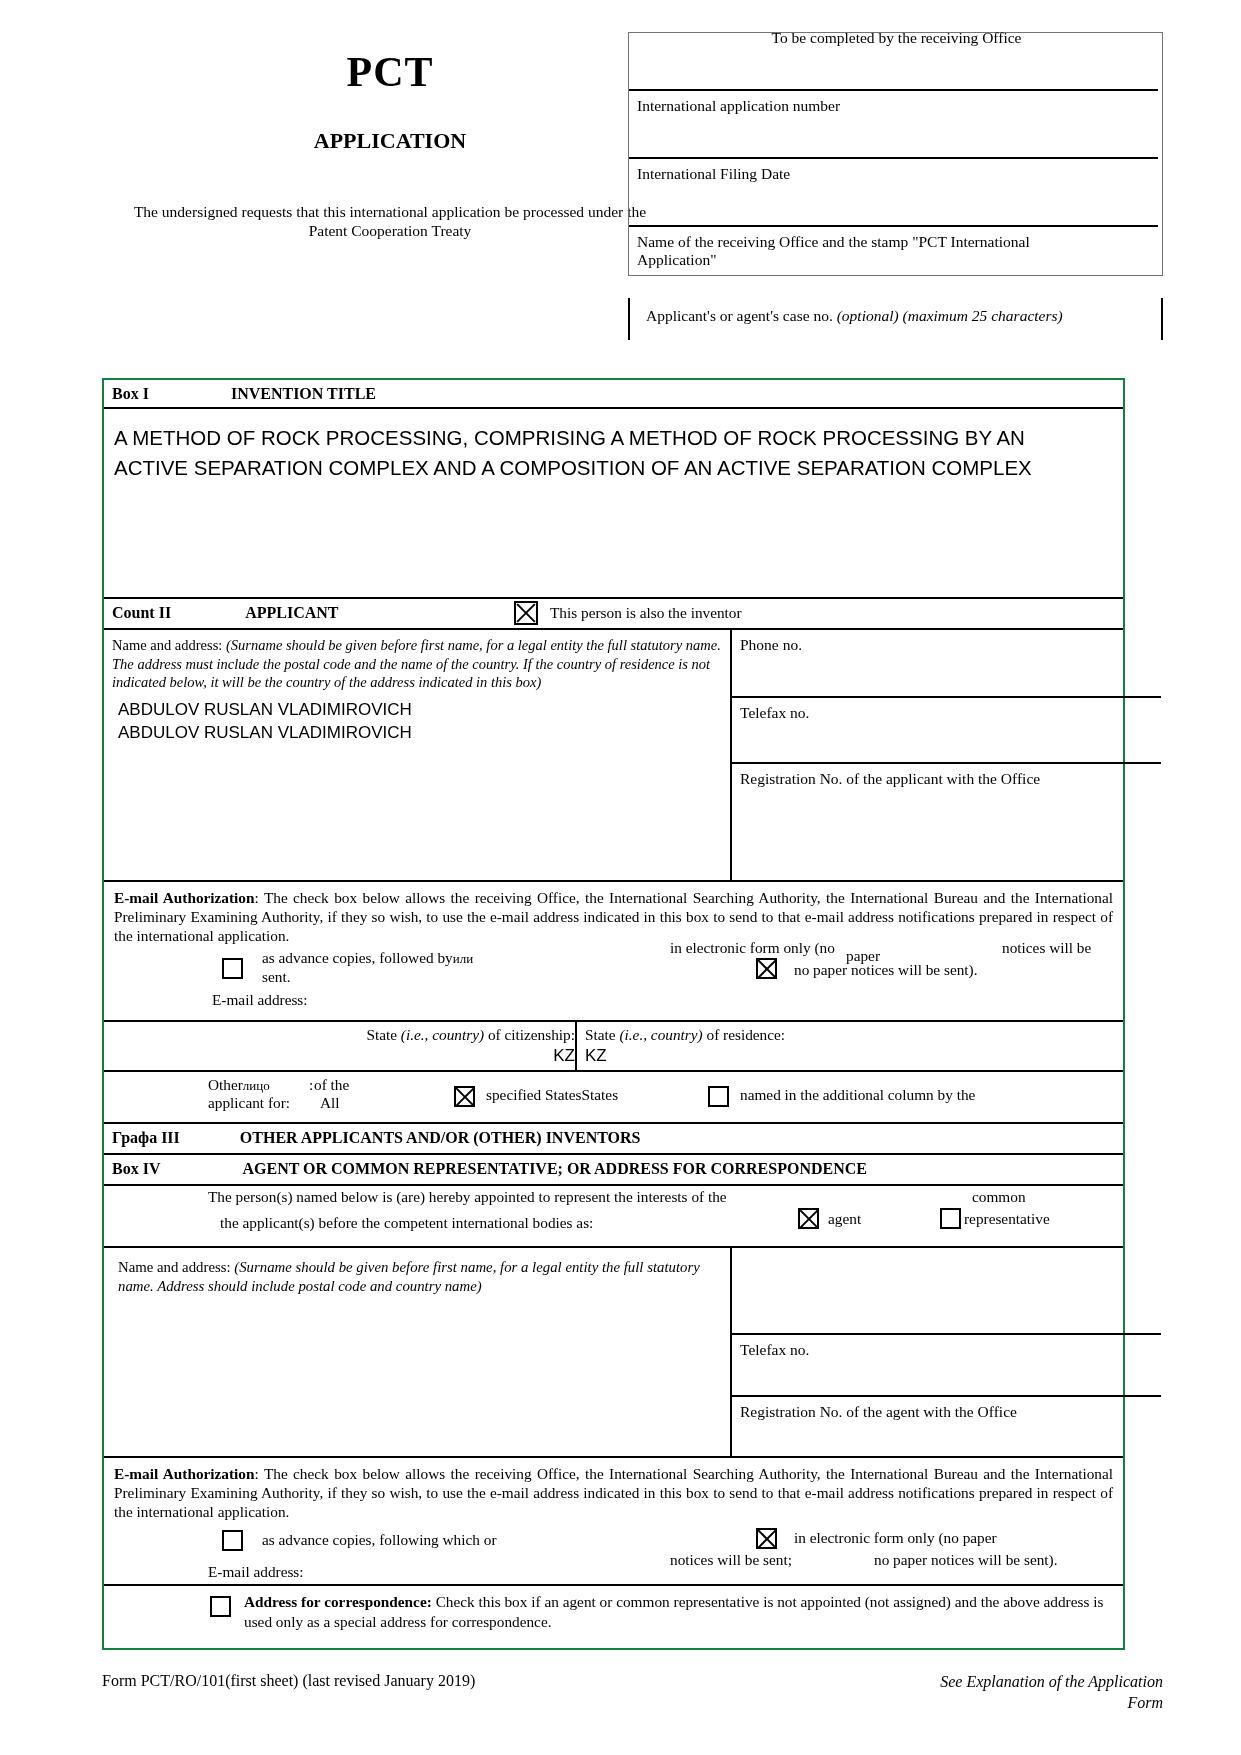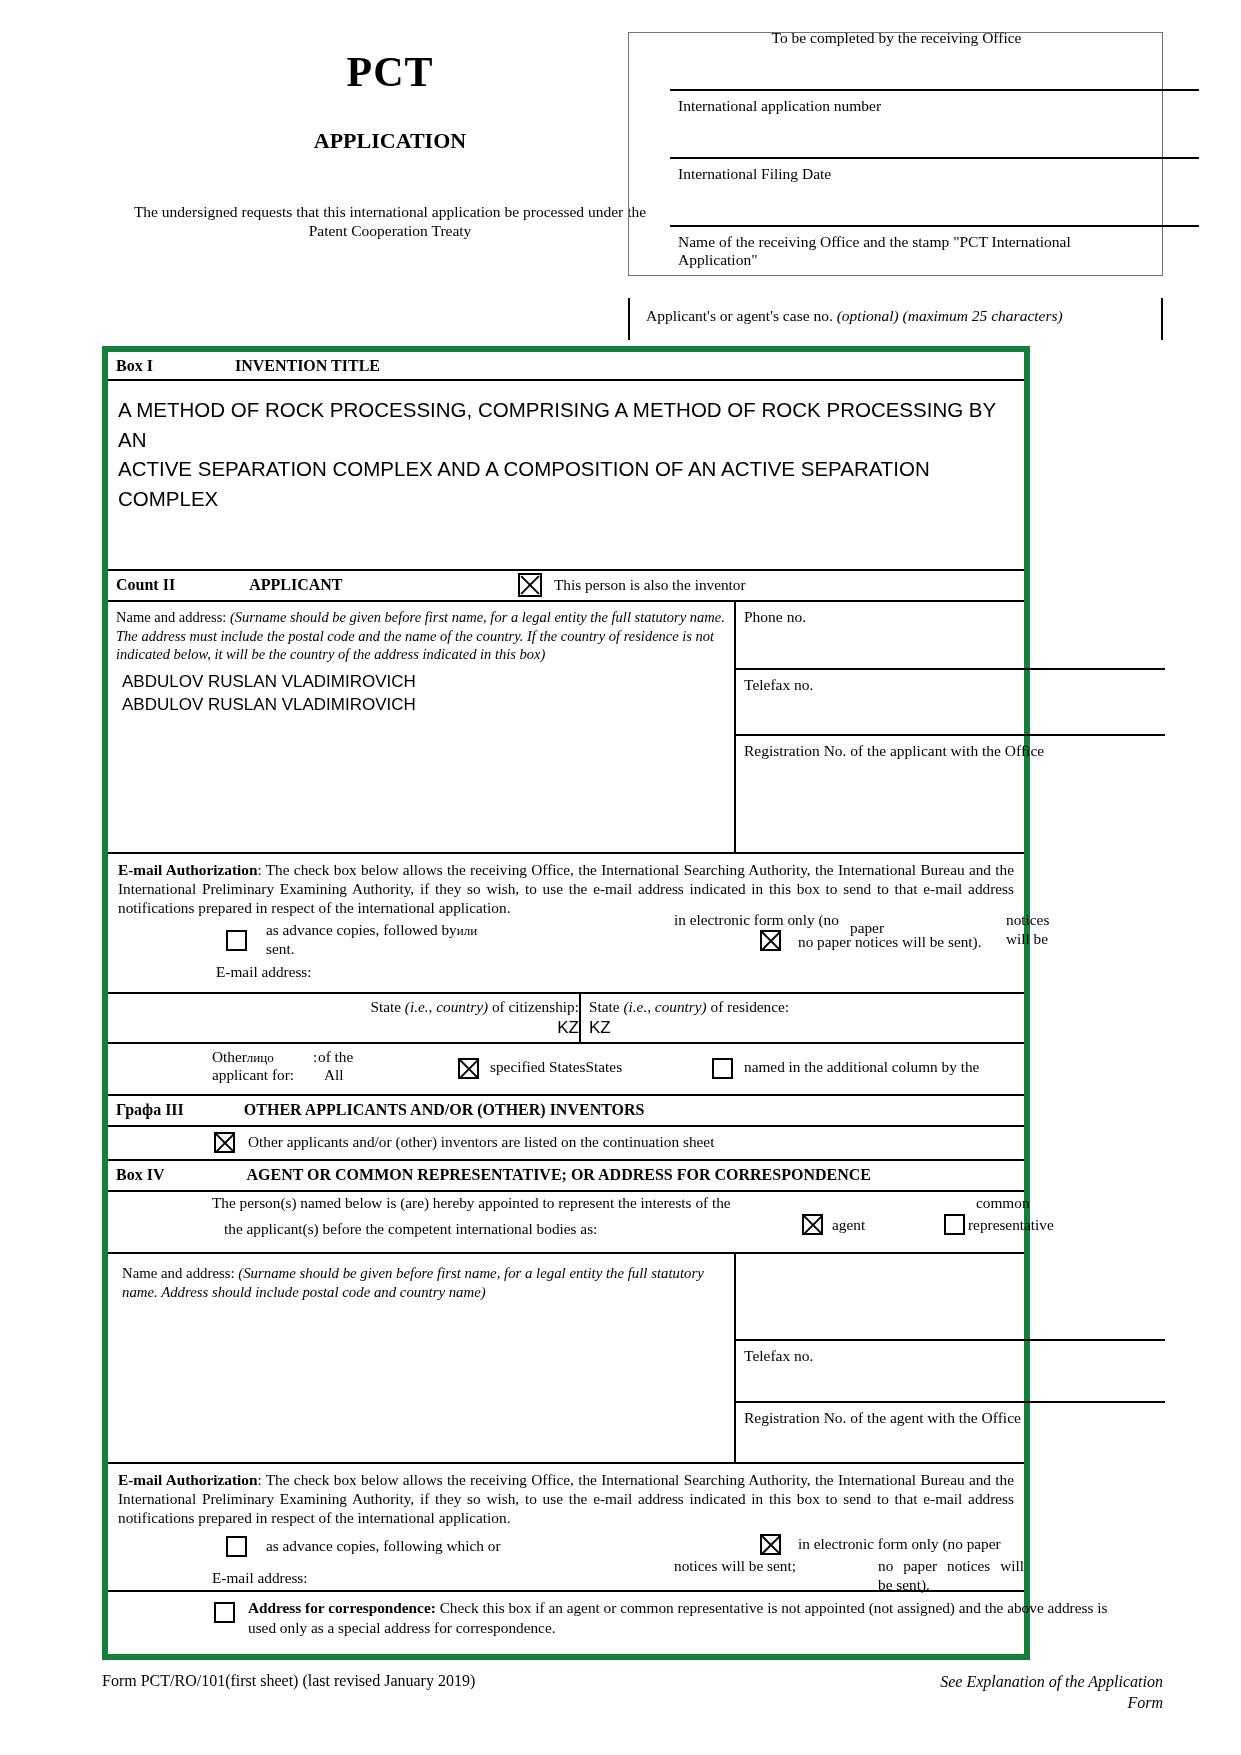--- a/index.html
+++ b/index.html
@@ -69,21 +69,20 @@
     font-size: 15.5px;
   }
   .ro-cell {
     position: absolute;
     left: 0;
     width: 529px;
     box-sizing: border-box;
     border-top: 2px solid #000;
     padding: 6px 8px 0 8px;
     font-size: 15.5px;
-    margin-left: 41px;
   }
   .ro-cell.c1 { top: 56px; height: 68px; }
   .ro-cell.c2 { top: 124px; height: 68px; }
   .ro-cell.c3 { top: 192px; height: 48px; }
   .ro-cell .l2 { display: block; }
 
   .case-no {
     position: absolute;
     left: 628px; top: 298px;
     width: 535px;
@@ -92,23 +91,23 @@
     border-right: 2px solid #000;
     box-sizing: border-box;
     padding: 9px 0 0 16px;
     font-size: 15.5px;
   }
   .case-no i { font-style: italic; }
 
   
   .form {
     position: absolute;
-    left: 102px; top: 346px;
-    width: 928px;
-    border: 6px solid #15803d;
+    left: 102px; top: 378px;
+    width: 1023px;
+    border: 2px solid #15803d;
     box-sizing: border-box;
   }
   .row {
     position: relative;
     border-bottom: 2px solid #000;
     box-sizing: border-box;
   }
   .row:last-child { border-bottom: none; }
 
   .bar {
@@ -443,24 +442,20 @@
       <span class="t2">specified StatesStates</span>
       <span class="cb cb-b"></span>
       <span class="t3">named in the additional column by the</span>
     </div>
 
     <div class="row bar" style="height:31px">
       <b>Графа III</b>
       <b style="margin-left:56px">OTHER APPLICANTS AND/OR (OTHER) INVENTORS</b>
     </div>
 
-    <div class="row box3-line">
-      <span class="cb x"></span>
-      <span class="txt">Other applicants and/or (other) inventors are listed on the continuation sheet</span>
-    </div>
 
     <div class="row bar" style="height:31px">
       <b>Box IV</b>
       <b style="margin-left:78px">AGENT OR COMMON REPRESENTATIVE; OR ADDRESS FOR CORRESPONDENCE</b>
     </div>
 
     <div class="row agent-appoint">
       <span class="l1">The person(s) named below is (are) hereby appointed to represent the interests of the</span>
       <span class="l2">the applicant(s) before the competent international bodies as:</span>
       <span class="cb x cb-ag"></span>

